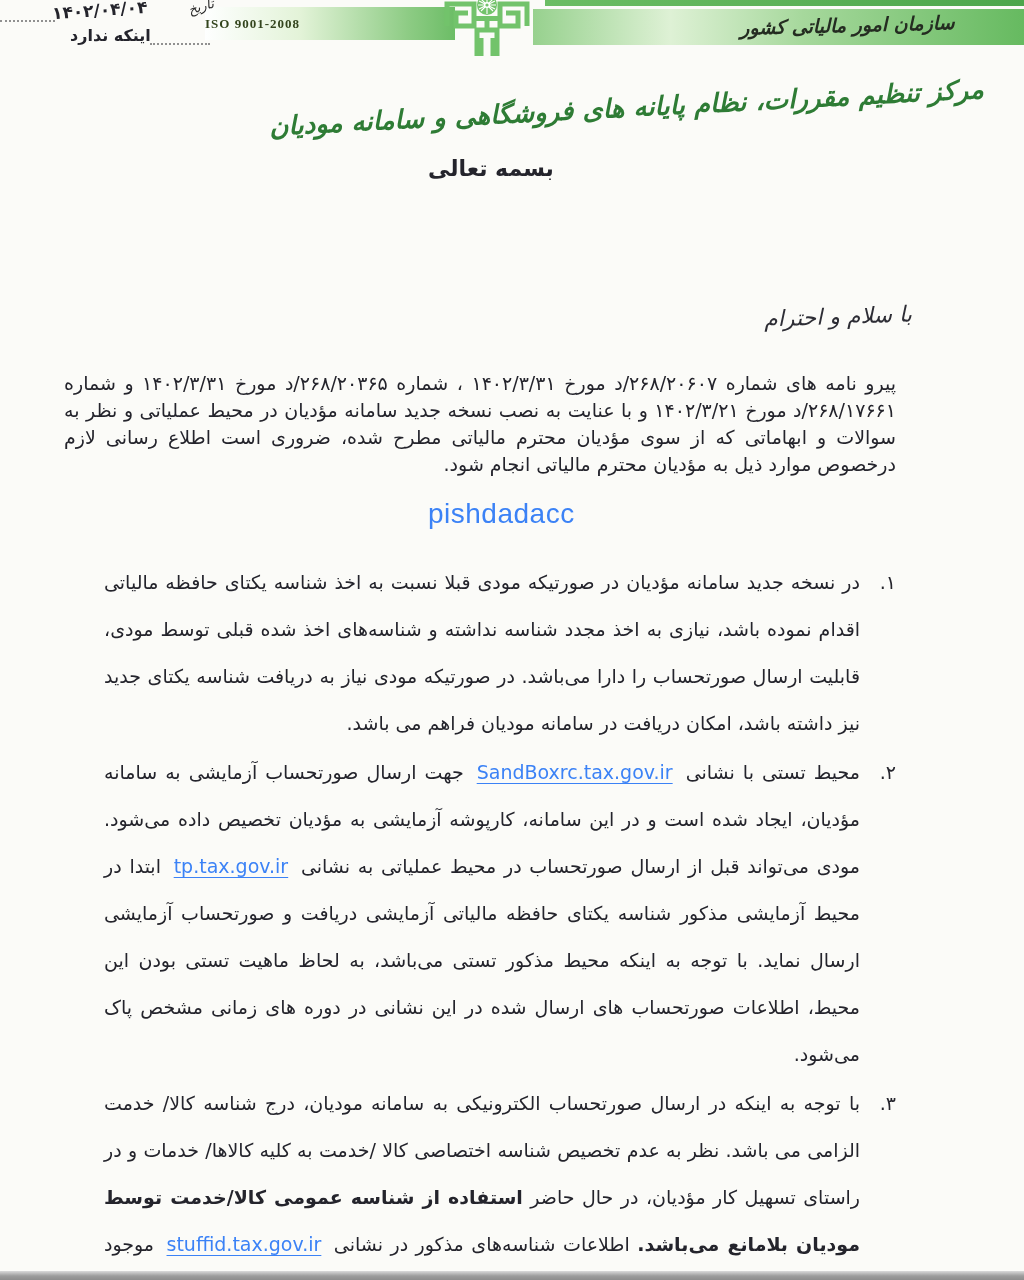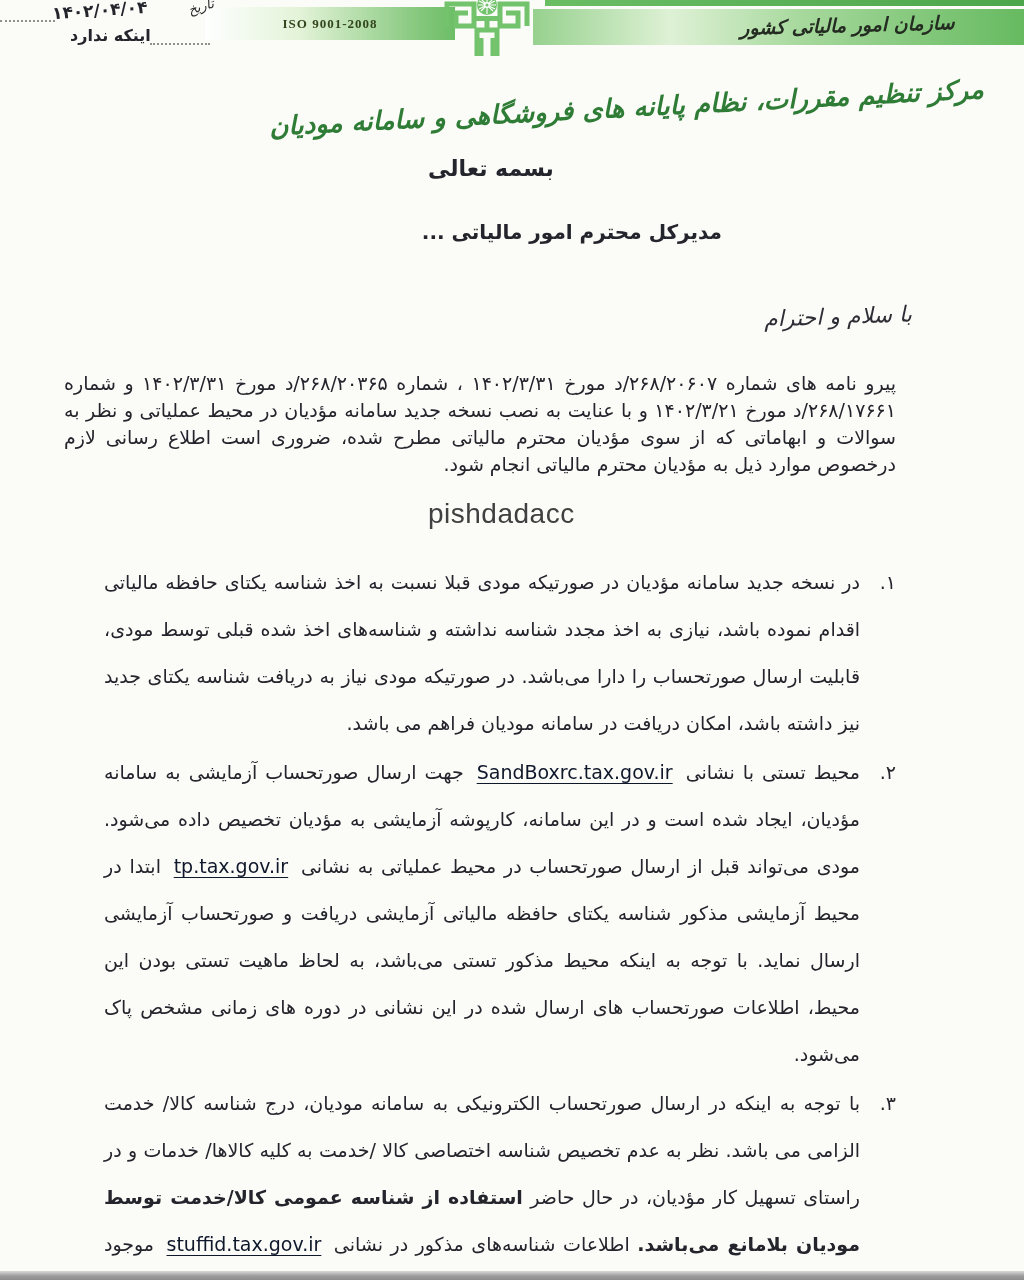--- a/index.html
+++ b/index.html
@@ -6,21 +6,21 @@
   .page {
     position:relative; width:1024px; height:1280px; margin:0 auto;
     background:#fbfbf8; overflow:hidden;
     font-family:"DejaVu Sans", sans-serif; color:#24242c;
   }
 
   
   .band-left {
     position:absolute; left:205px; top:7px; width:250px; height:33px;
     background:linear-gradient(90deg,#feffff 0%,#e3f3d8 38%,#8ccb83 82%,#6cbd66 100%);
-    display:flex; align-items:center; justify-content:center;
+    display:flex; align-items:center; justify-content:flex-start;
   }
   .iso-text {
     font-family:"Liberation Serif", serif; font-size:13px; font-weight:bold;
     color:#33451d; letter-spacing:1px;
   }
   .band-right {
     position:absolute; left:533px; top:9px; width:491px; height:36px;
     background:linear-gradient(90deg,#97d18e 0%,#def1d5 28%,#a6d89c 55%,#66ba60 100%);
   }
   .band-top-strip {
@@ -69,28 +69,28 @@
 
   .items {
     position:absolute; right:128px; top:559px; width:792px;
     direction:rtl; font-size:19px; line-height:47px;
   }
   .item { display:flex; margin:0 0 2px 0; }
   .item-num { flex:0 0 36px; }
   .item-text { flex:1; text-align:justify; }
   .item-text .bold { font-weight:bold; }
   .doc-link {
-    color:#0f172a; text-underline-offset:4px;
+    color:#3b82f6; text-underline-offset:4px;
     padding:0 5px; unicode-bidi:embed; direction:ltr;
   }
 
   .watermark {
     position:absolute; left:428px; top:498px;
     font-family:"Liberation Sans", sans-serif; font-size:28px;
-    color:#404040; letter-spacing:0.5px;
+    color:#3b82f6; letter-spacing:0.5px;
   }
 
   .bottom-bar {
     position:absolute; left:0; bottom:0; width:100%; height:9px;
     background:linear-gradient(#dadada 0%, #9c9c9c 55%, #8d8d8d 100%);
   }
 </style>
 </head>
 <body>
 
@@ -125,21 +125,20 @@
 
   <div class="dots1"></div>
   <span class="date-value">۱۴۰۲/۰۴/۰۴</span>
   <span class="date-label">تاریخ</span>
   <span class="attach-note">اینکه ندارد</span>
   <div class="dots2"></div>
 
   <div class="center-name">مرکز تنظیم مقررات، نظام پایانه های فروشگاهی و سامانه مودیان</div>
 
   <div class="besmellah">بسمه تعالی</div>
-  <div class="recipient">مدیرکل محترم امور مالیاتی ...</div>
   <div class="greeting">با سلام و احترام</div>
 
   <p class="intro">پیرو نامه های شماره ۲۶۸/۲۰۶۰۷/د مورخ ۱۴۰۲/۳/۳۱ ، شماره ۲۶۸/۲۰۳۶۵/د مورخ ۱۴۰۲/۳/۳۱ و شماره ۲۶۸/۱۷۶۶۱/د مورخ ۱۴۰۲/۳/۲۱ و با عنایت به نصب نسخه جدید سامانه مؤدیان در محیط عملیاتی و نظر به سوالات و ابهاماتی که از سوی مؤدیان محترم مالیاتی مطرح شده، ضروری است اطلاع رسانی لازم درخصوص موارد ذیل به مؤدیان محترم مالیاتی انجام شود.</p>
 
   <div class="items">
       <div class="item">
         <span class="item-num">۱.</span>
         <div class="item-text"><span class="normal">در نسخه جدید سامانه مؤدیان در صورتیکه مودی قبلا نسبت به اخذ شناسه یکتای حافظه مالیاتی اقدام نموده باشد، نیازی به اخذ مجدد شناسه نداشته و شناسه‌های اخذ شده قبلی توسط مودی، قابلیت ارسال صورتحساب را دارا می‌باشد. در صورتیکه مودی نیاز به دریافت شناسه یکتای جدید نیز داشته باشد، امکان دریافت در سامانه مودیان فراهم می باشد.</span></div>
       </div>
       <div class="item">

